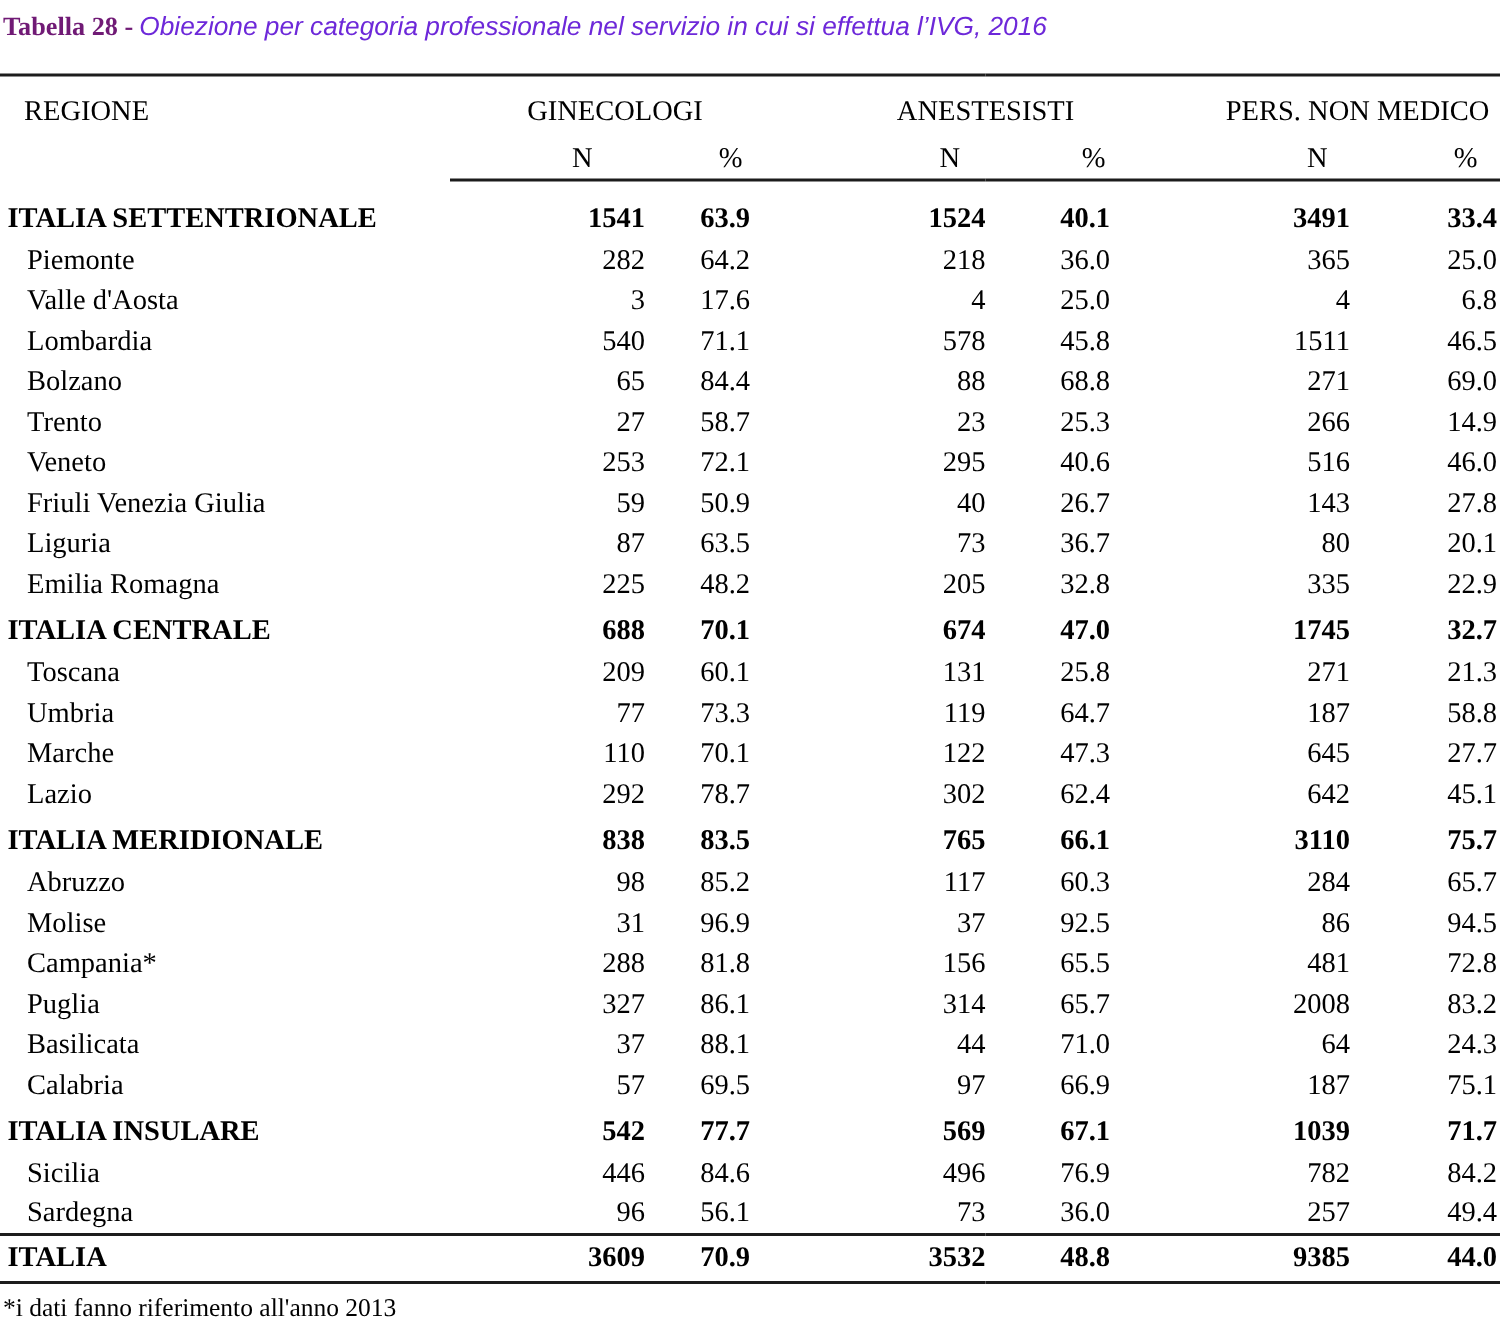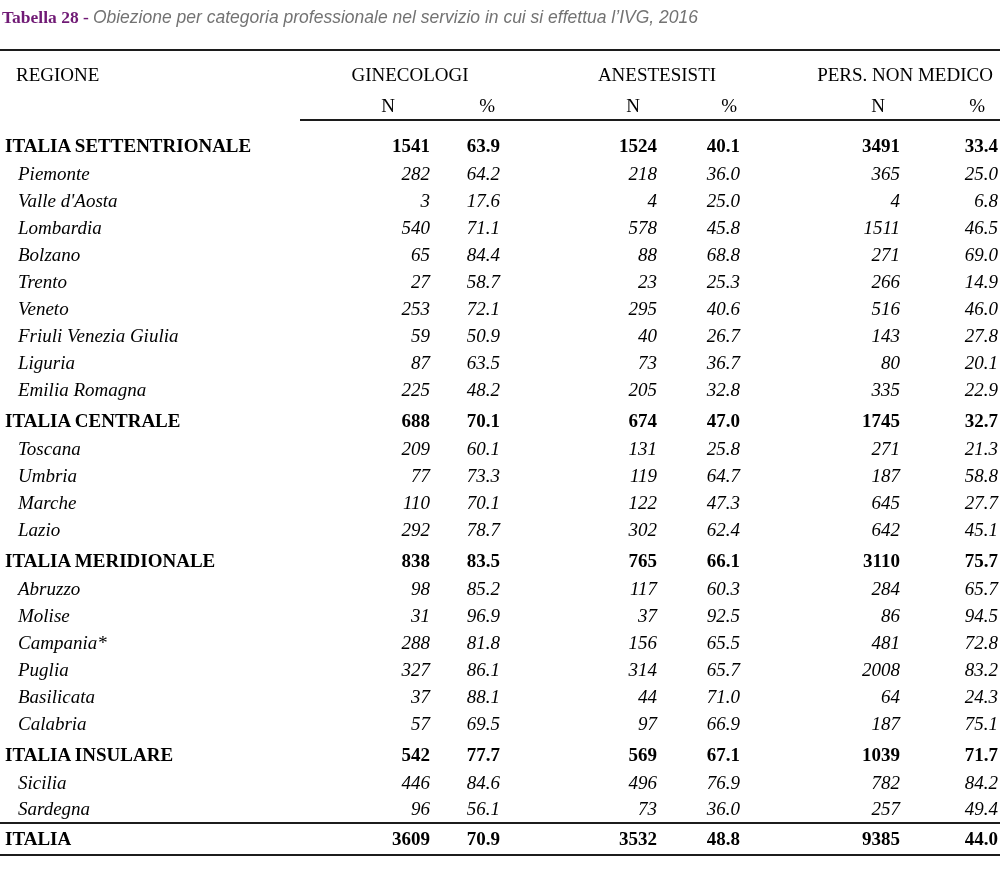--- a/index.html
+++ b/index.html
@@ -6,21 +6,21 @@
   html,body { background:#ffffff; }
   body {
     width:1000px; height:892px; overflow:hidden;
     color:#111; font-family:"Liberation Serif", serif;
   }
   .page { width:1000px; height:892px; position:relative; background:#fff; }
 
   
   .title-bar { height:49px; padding:7px 0 0 2px; }
   .title-prefix { font:bold 17.5px "Liberation Serif", serif; color:#701a75; }
-  .title-text   { font:italic 17.5px "Liberation Sans", sans-serif; color:#737373;text-align:center; }
+  .title-text   { font:italic 17.5px "Liberation Sans", sans-serif; color:#6d28d9;text-align:center; }
 
   
   table.main {
     width:1000px; border-collapse:collapse; table-layout:fixed;
     font-size:19px; color:#000;
     border-top:2px solid #1c1c1c;
   }
   col.c-region { width:300px; }
   col.c-n1 { width:130px; } col.c-p1 { width:70px; }
   col.c-n2 { width:157px; } col.c-p2 { width:83px; }
@@ -33,21 +33,21 @@
   th.region-h { text-align:left; vertical-align:top; padding:13px 0 0 16px; }
   th.grp { text-align:center; vertical-align:top; padding-top:13px; }
   th.grp-gin  { padding-left:20px; }
   th.grp-ane  { padding-left:74px; }
   th.grp-pnm  { padding-left:70px; }
   th.sub { text-align:right; vertical-align:top; padding-top:1px; }
   th.sub-n1 { padding-right:35px; } th.sub-p1 { padding-right:5px; }
   th.sub-n2 { padding-right:17px; } th.sub-p2 { padding-right:3px; }
   th.sub-n3 { padding-right:15px; } th.sub-p3 { padding-right:15px; }
 
-  tbody tr.data-row  { height:27px;font-style:italic; }
+  tbody tr.data-row  { height:27px; }
   tbody tr.group-row { height:32px; }
   tbody tr.group-row td { font-weight:bold; vertical-align:bottom; padding-bottom:3px; }
   tbody tr.first-group { height:40px; }
   td.region { text-align:left; padding-left:5px; white-space:nowrap;margin-left:23px; }
   td.region.sub { padding-left:18px; }
   td.num { text-align:right; white-space:nowrap; }
   td.num.last { padding-right:2px; }
 
   tfoot tr { height:32px; }
   tfoot td {
@@ -329,14 +329,15 @@
         <td class="num">3609</td>
         <td class="num">70.9</td>
         <td class="num">3532</td>
         <td class="num">48.8</td>
         <td class="num">9385</td>
         <td class="num last">44.0</td>
       </tr>
     </tfoot>
   </table>
 
+  <div class="footnote">*i dati fanno riferimento all'anno 2013</div>
 
 </div>
 
 </body></html>

